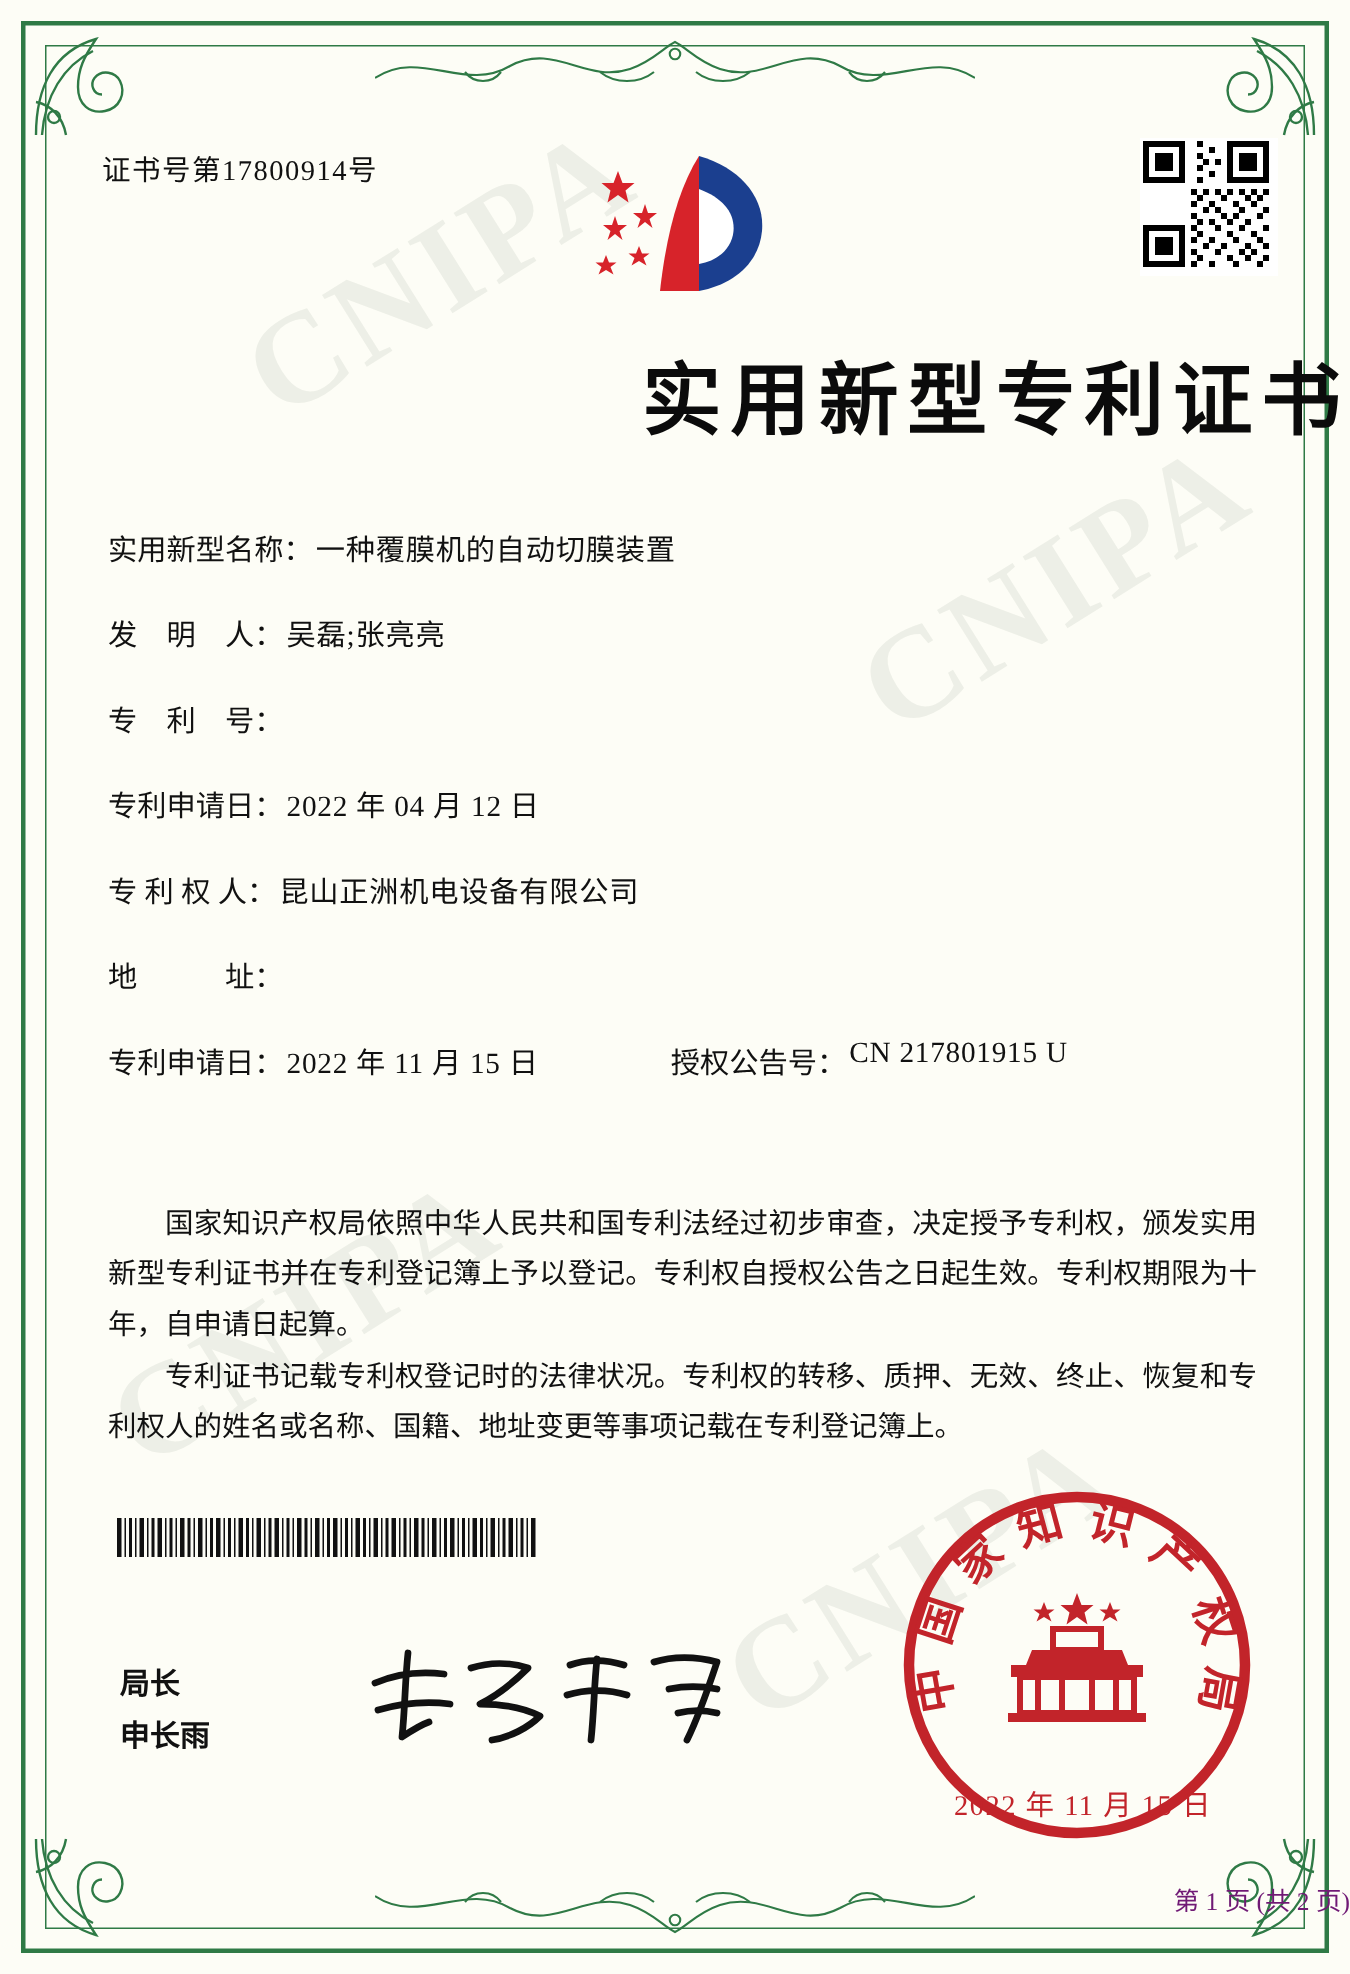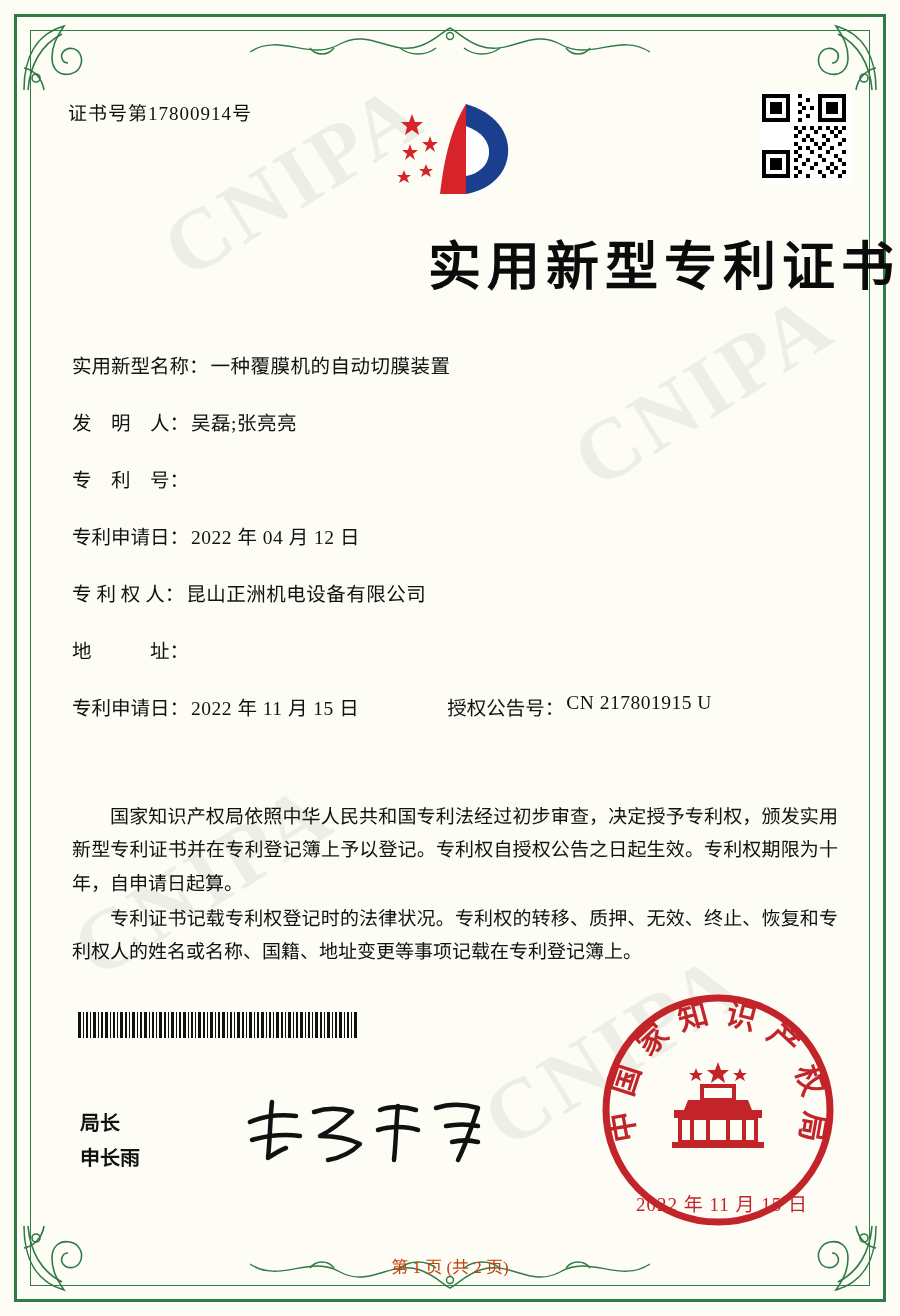--- a/index.html
+++ b/index.html
@@ -203,23 +203,23 @@
     bottom: 100px;
     font-size: 19px;
     color: #c2242a;
     letter-spacing: 1px;
   }
 
   .footer {
     position: absolute;
     left: 0; right: 0;
     bottom: 38px;
-    text-align: center;
+    text-align: right;
     font-size: 17px;
-    color: #c2410c;
+    color: #701a75;
   }
 </style>
 </head>
 <body>
 
 <div class="page">
 
   <div class="watermark wm1">CNIPA</div>
   <div class="watermark wm2">CNIPA</div>
   <div class="watermark wm3">CNIPA</div>

